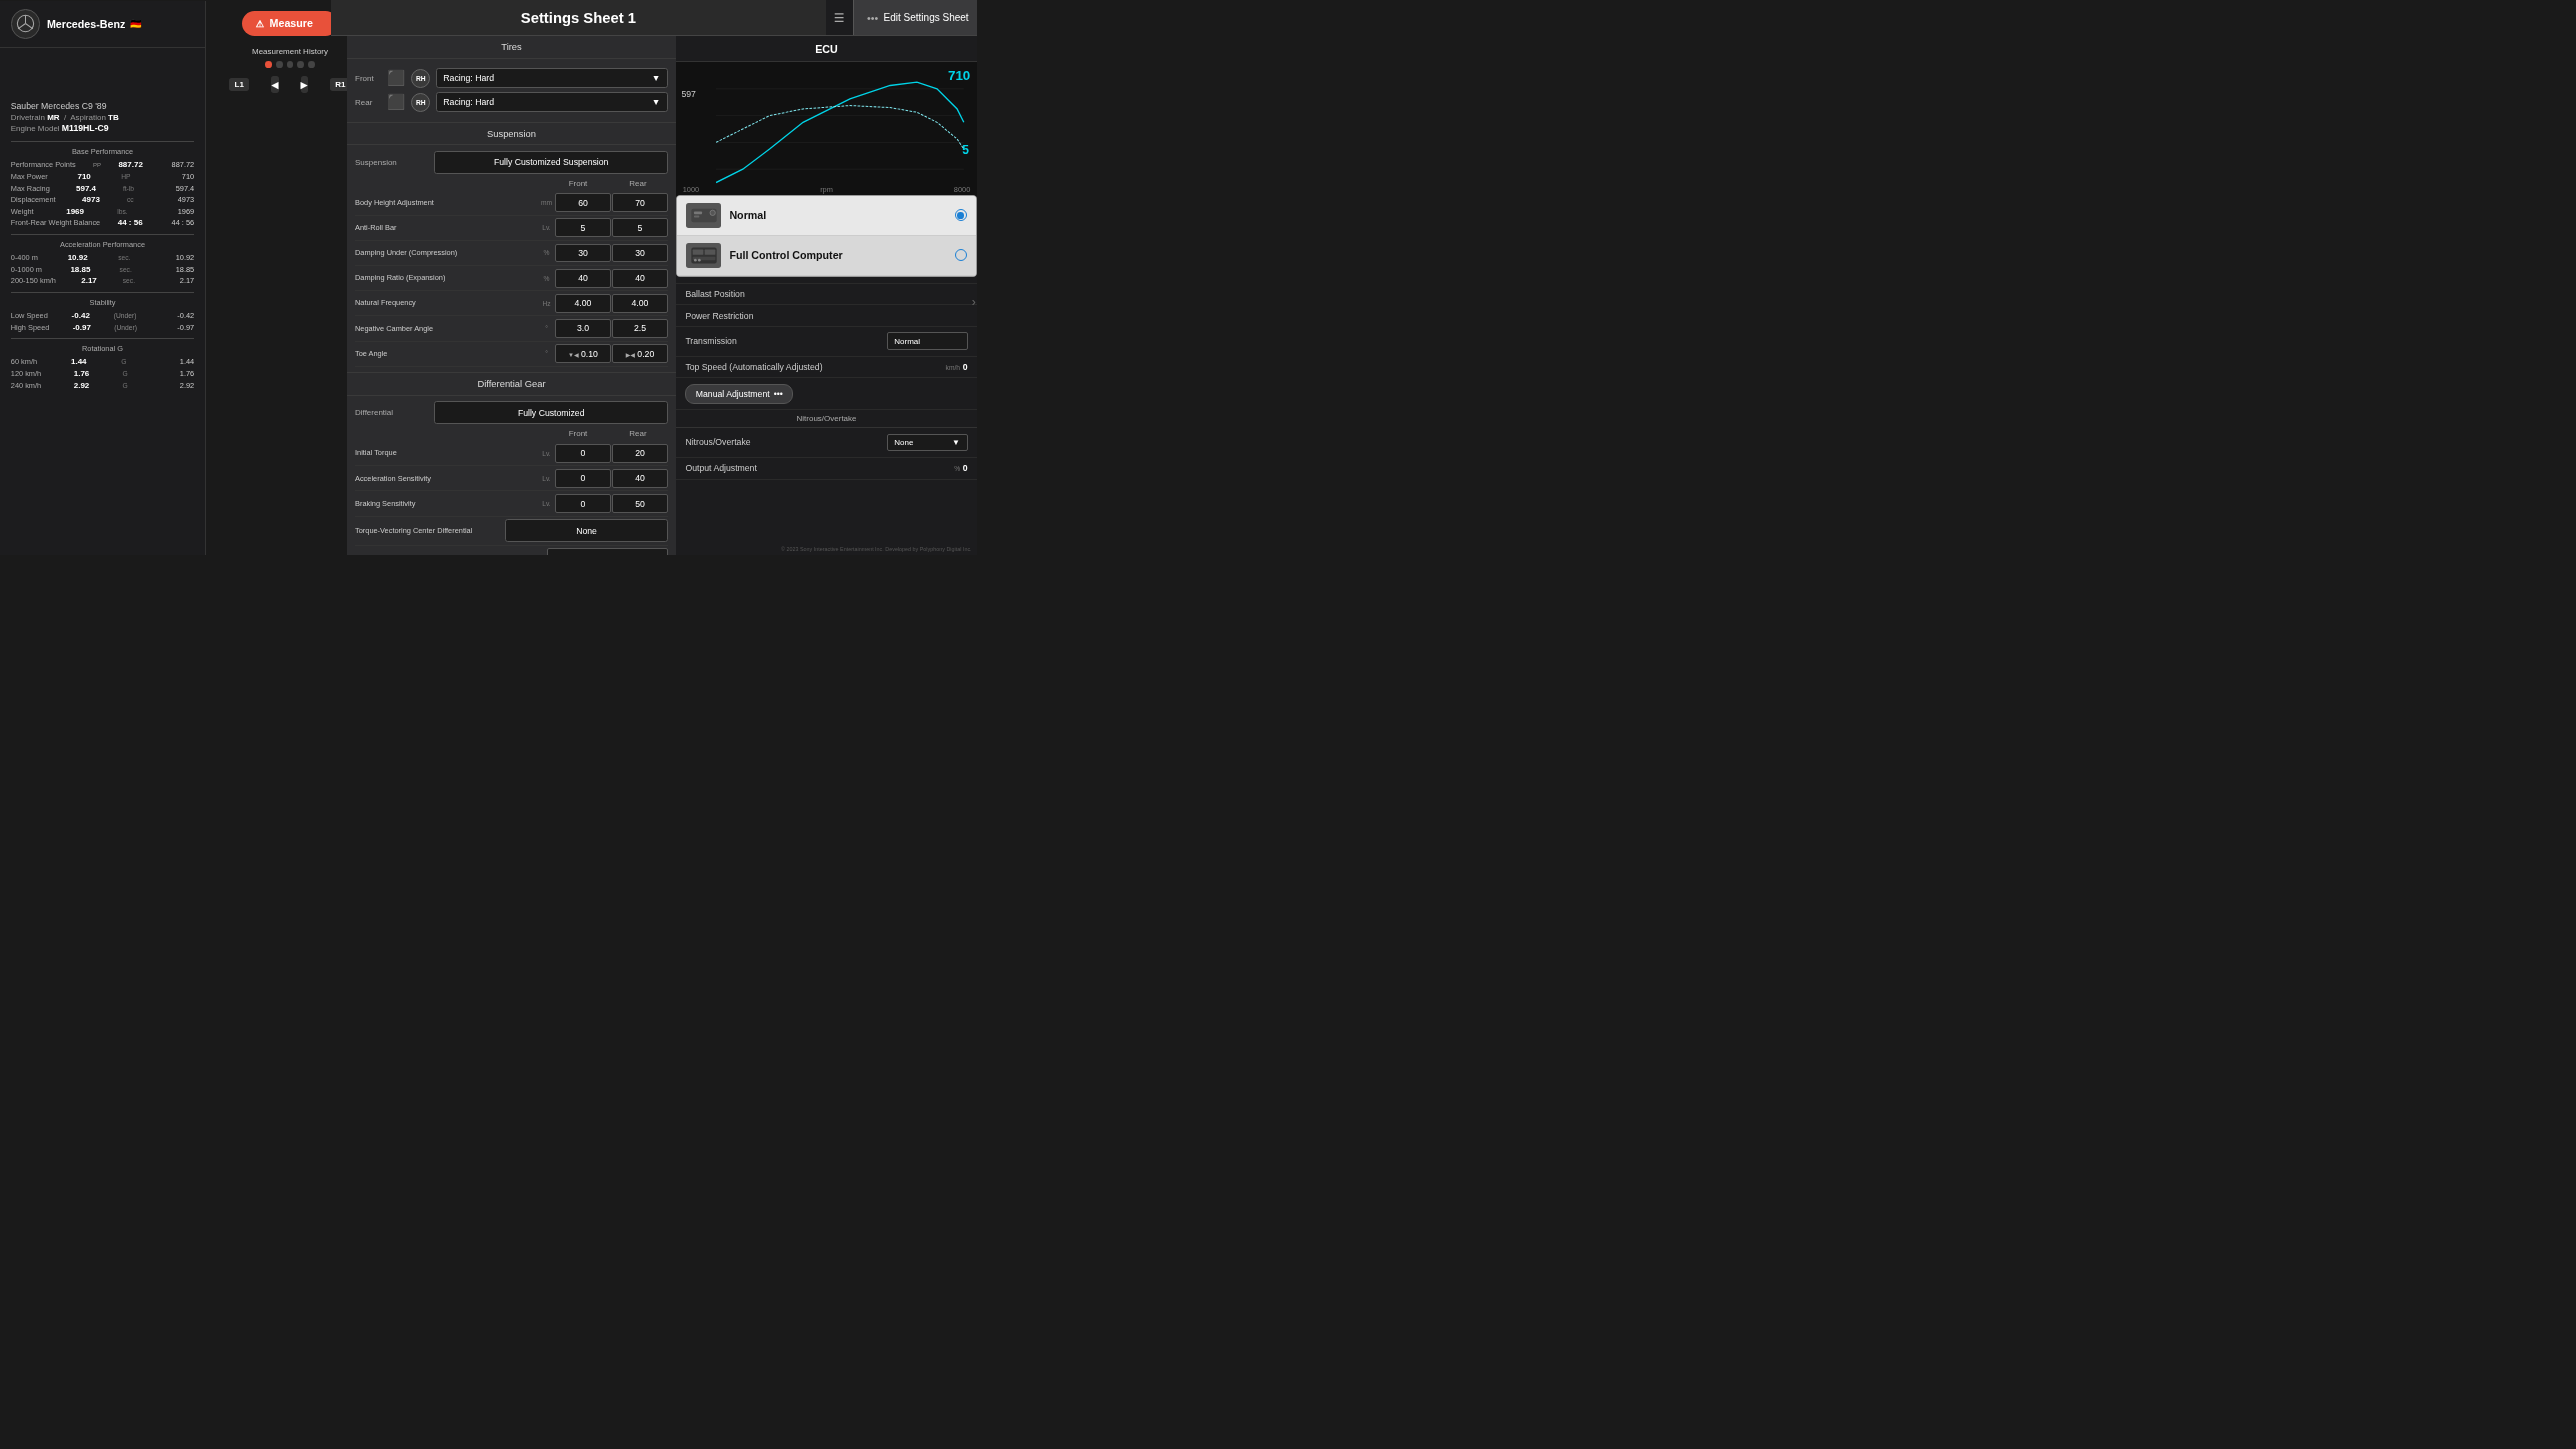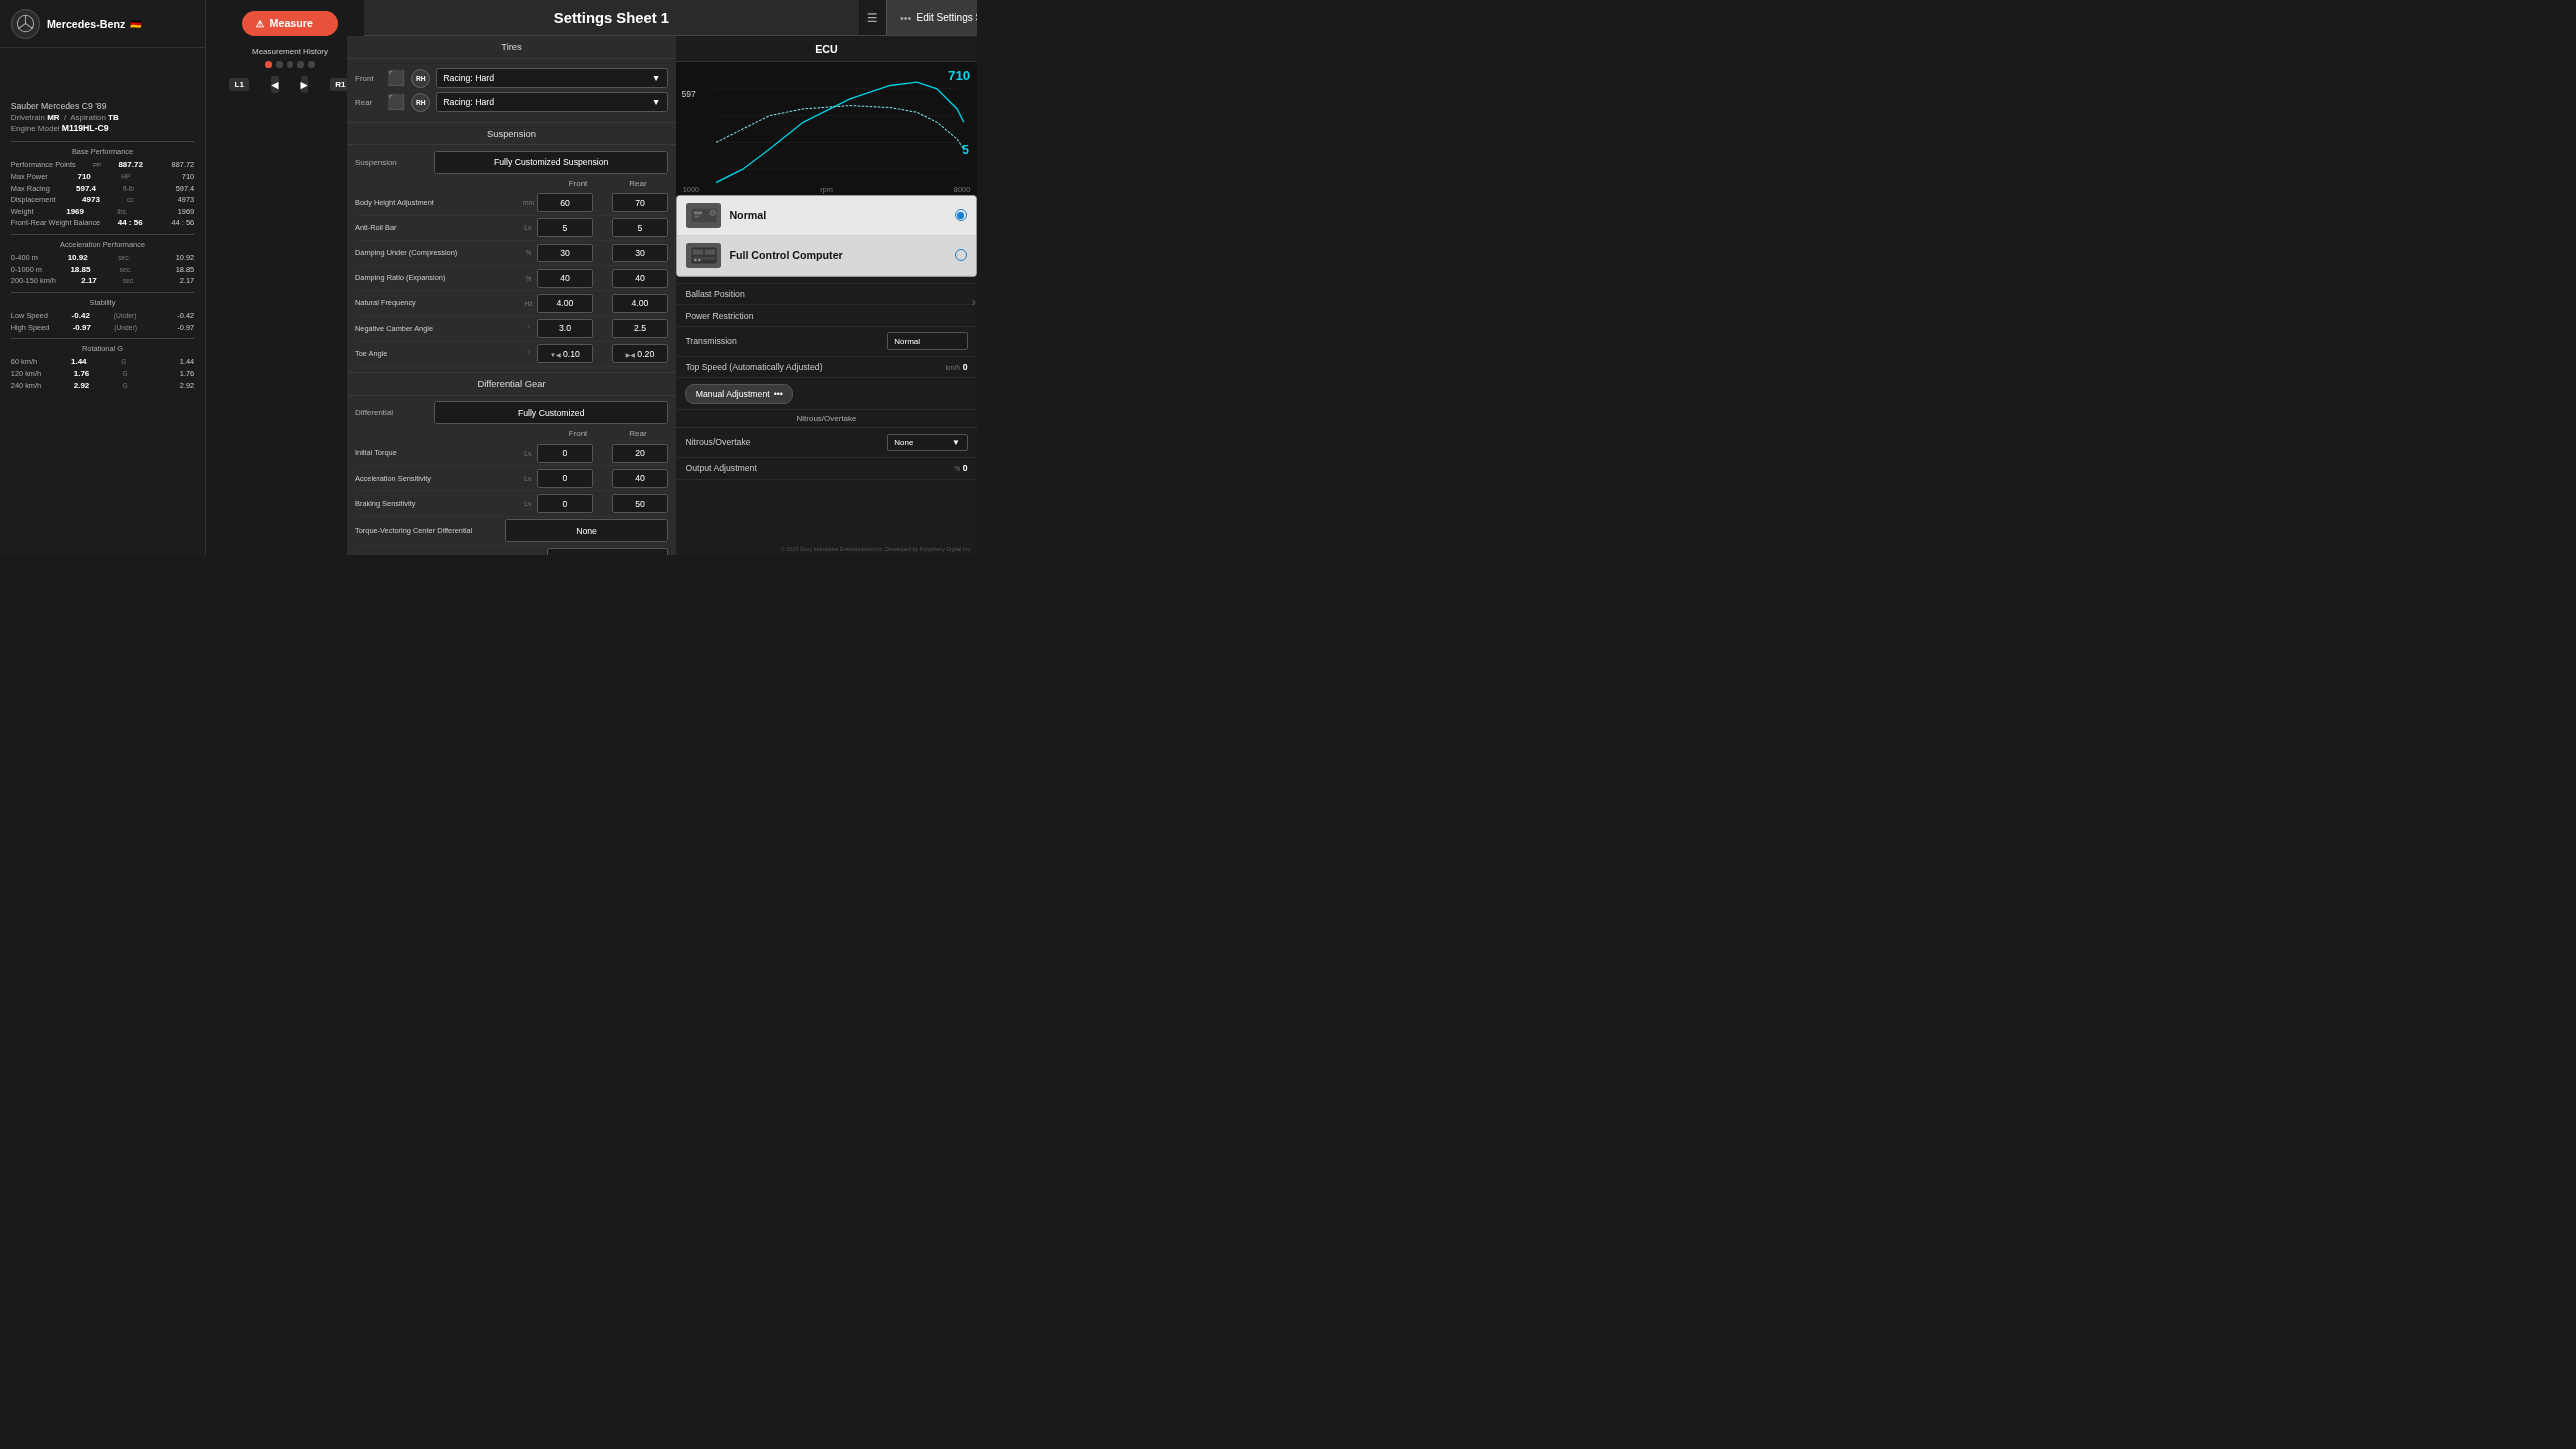--- a/index.html
+++ b/index.html
@@ -187,21 +187,21 @@
       width: 17.4px; height: 17.4px;
       border-radius: 2.7px;
       cursor: pointer;
       font-size: 9.4px;
       display: flex; align-items: center; justify-content: center;
     }
 
     
     .top-bar {
       position: absolute;
-      left: 364px; top: 0;
+      left: 331px; top: 0;
       width: 651px;
       height: 36px;
       display: flex;
       align-items: center;
       background: #1c1c1e;
       border-bottom: 0.7px solid #444;
       z-index: 10;
     }
     .settings-sheet-btn {
       flex: 1;
@@ -367,21 +367,21 @@
       width: 56px;
       background: #1a1a1a;
       border: 0.7px solid #555;
       color: #fff;
       padding: 3.4px 0;
       border-radius: 2px;
       font-size: 8.7px;
       text-align: center;
     }
     .param-val + .param-val {
-      margin-left: 19px;
+      margin-left: 1px;
     }
 
     .diff-section {
       padding: 5.4px 8px;
     }
     .diff-label-row {
       display: flex;
       align-items: center;
       gap: 5.4px;
       margin-bottom: 5.4px;

